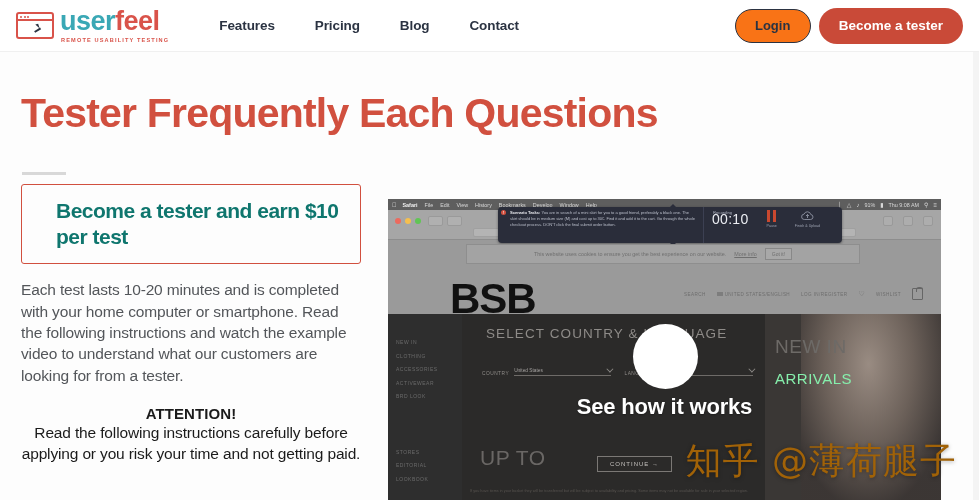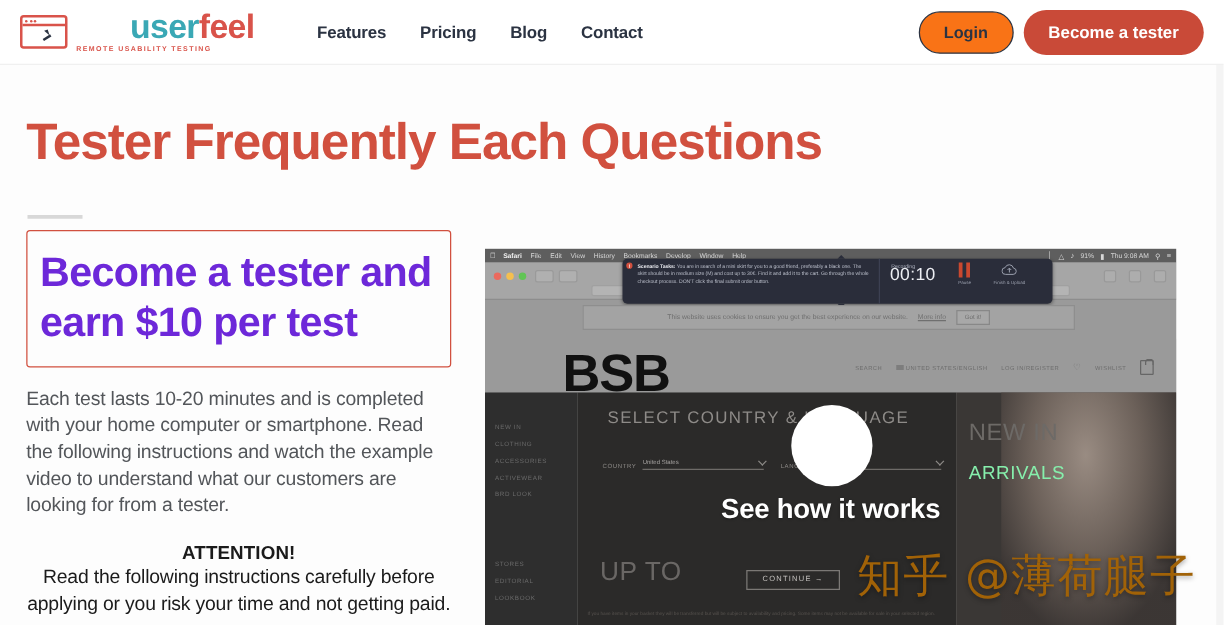--- a/index.html
+++ b/index.html
@@ -38,28 +38,28 @@
     border-left: 5px solid #2b3342;
     border-bottom: 3px solid transparent;
     transform: rotate(72deg);
   }
   .logo-window .cursor:after {
     content: ""; position: absolute; left: 0px; top: -1px;
     width: 2px; height: 7px; background: #2b3342; transform: rotate(-14deg);
   }
   .logo-text { display: flex; flex-direction: column; line-height: 1; }
   .logo-word { font-size: 27px; font-weight: bold; letter-spacing: -0.5px; }
-  .logo-word .t1 { color: #3aa8b5; margin-left: 44px; }
+  .logo-word .t1 { color: #3aa8b5; }
   .logo-word .t2 { color: #d9534a; }
   .logo-tag {
     font-size: 5.6px; letter-spacing: 1.15px; color: #d9534a;
     font-weight: bold; margin-top: 3px; margin-left: 1px;
   }
 
-  .main-nav { display: flex; align-items: center; gap: 27px; margin-left: 50px; justify-content: space-between; }
+  .main-nav { display: flex; align-items: center; gap: 40px; margin-left: 50px; justify-content: space-between; }
   .main-nav a {
     font-size: 13.5px; color: #2b3342; font-weight: bold;
     text-decoration: none; letter-spacing: -0.1px;
   }
 
   .header-actions {
     margin-left: auto; margin-right: 16px;
     display: flex; align-items: center; gap: 8px;
   }
   .btn-login {
@@ -88,22 +88,22 @@
     width: 44px; height: 3px; background: #d8d8d8;
   }
 
   
   .left-col { position: absolute; left: 21px; top: 184px; width: 340px; }
   .callout-box {
     border: 1.5px solid #d1503f; border-radius: 3px;
     padding: 13px 14px 14px 10px;
   }
   .callout-box h2 {
-    font-size: 33px; line-height: 1.22; color: #6d28d9;
-    font-weight: bold; letter-spacing: -0.5px;
+    font-size: 21px; line-height: 1.22; color: #0f766e;
+    font-weight: bold; letter-spacing: -0.5px; margin-left: 24px;
   }
   .body-copy {
     margin-top: 15px; font-size: 15.5px; line-height: 1.38;
     color: #53565a; letter-spacing: -0.15px;
   }
   .attention-block { margin-top: 19px; text-align: center; }
   .attention-title {
     font-size: 15px; font-weight: bold; color: #1b1b1b; letter-spacing: 0.1px;
   }
   .attention-body {

